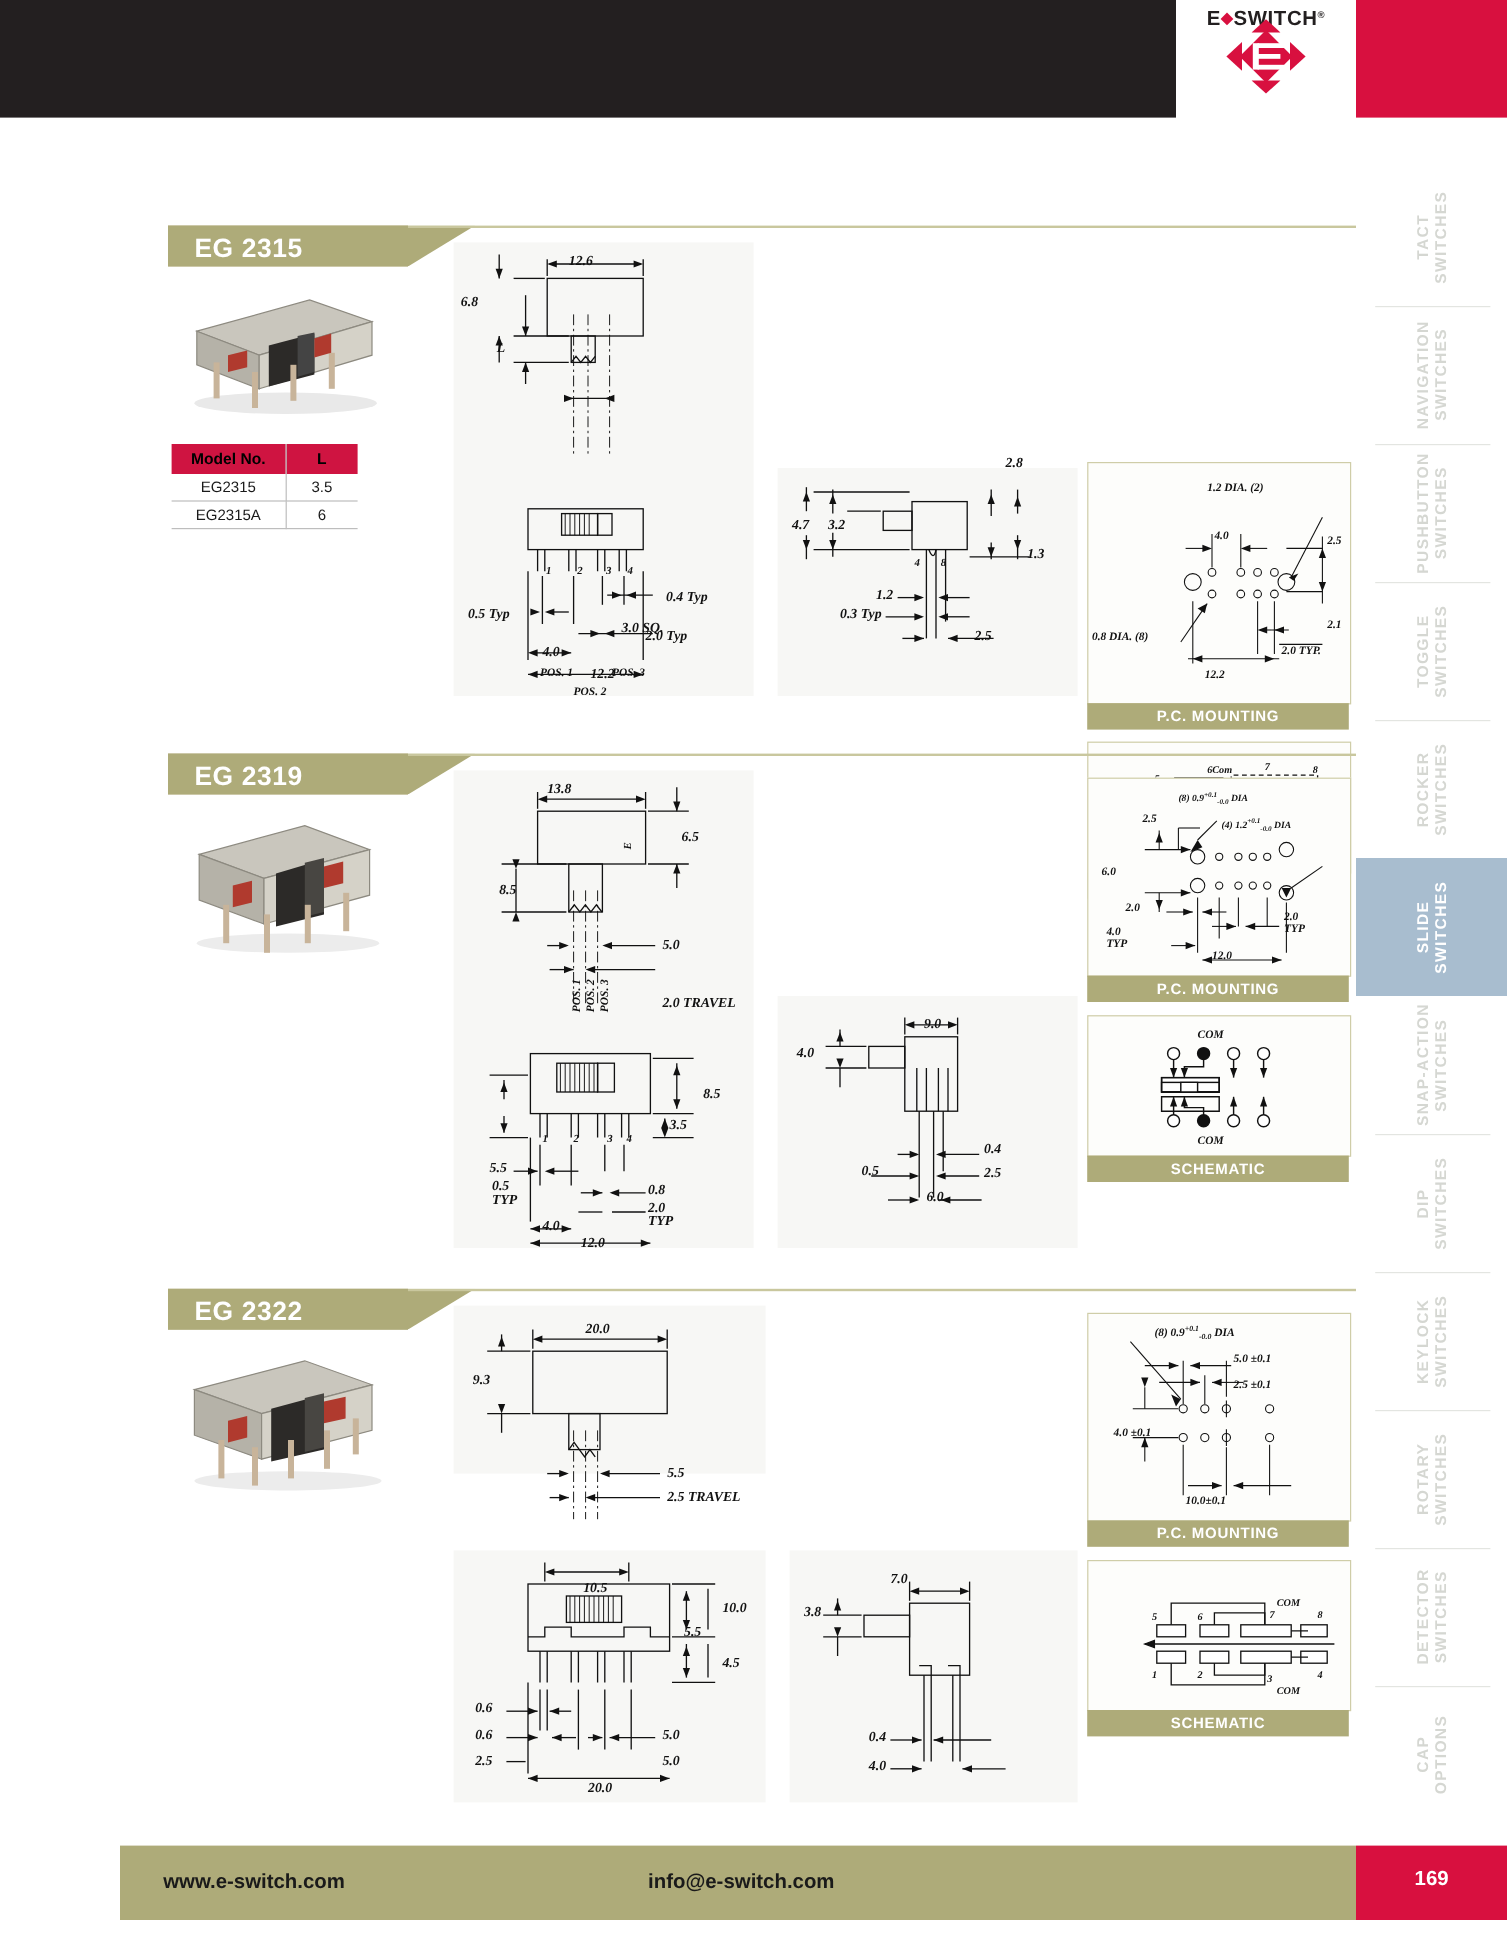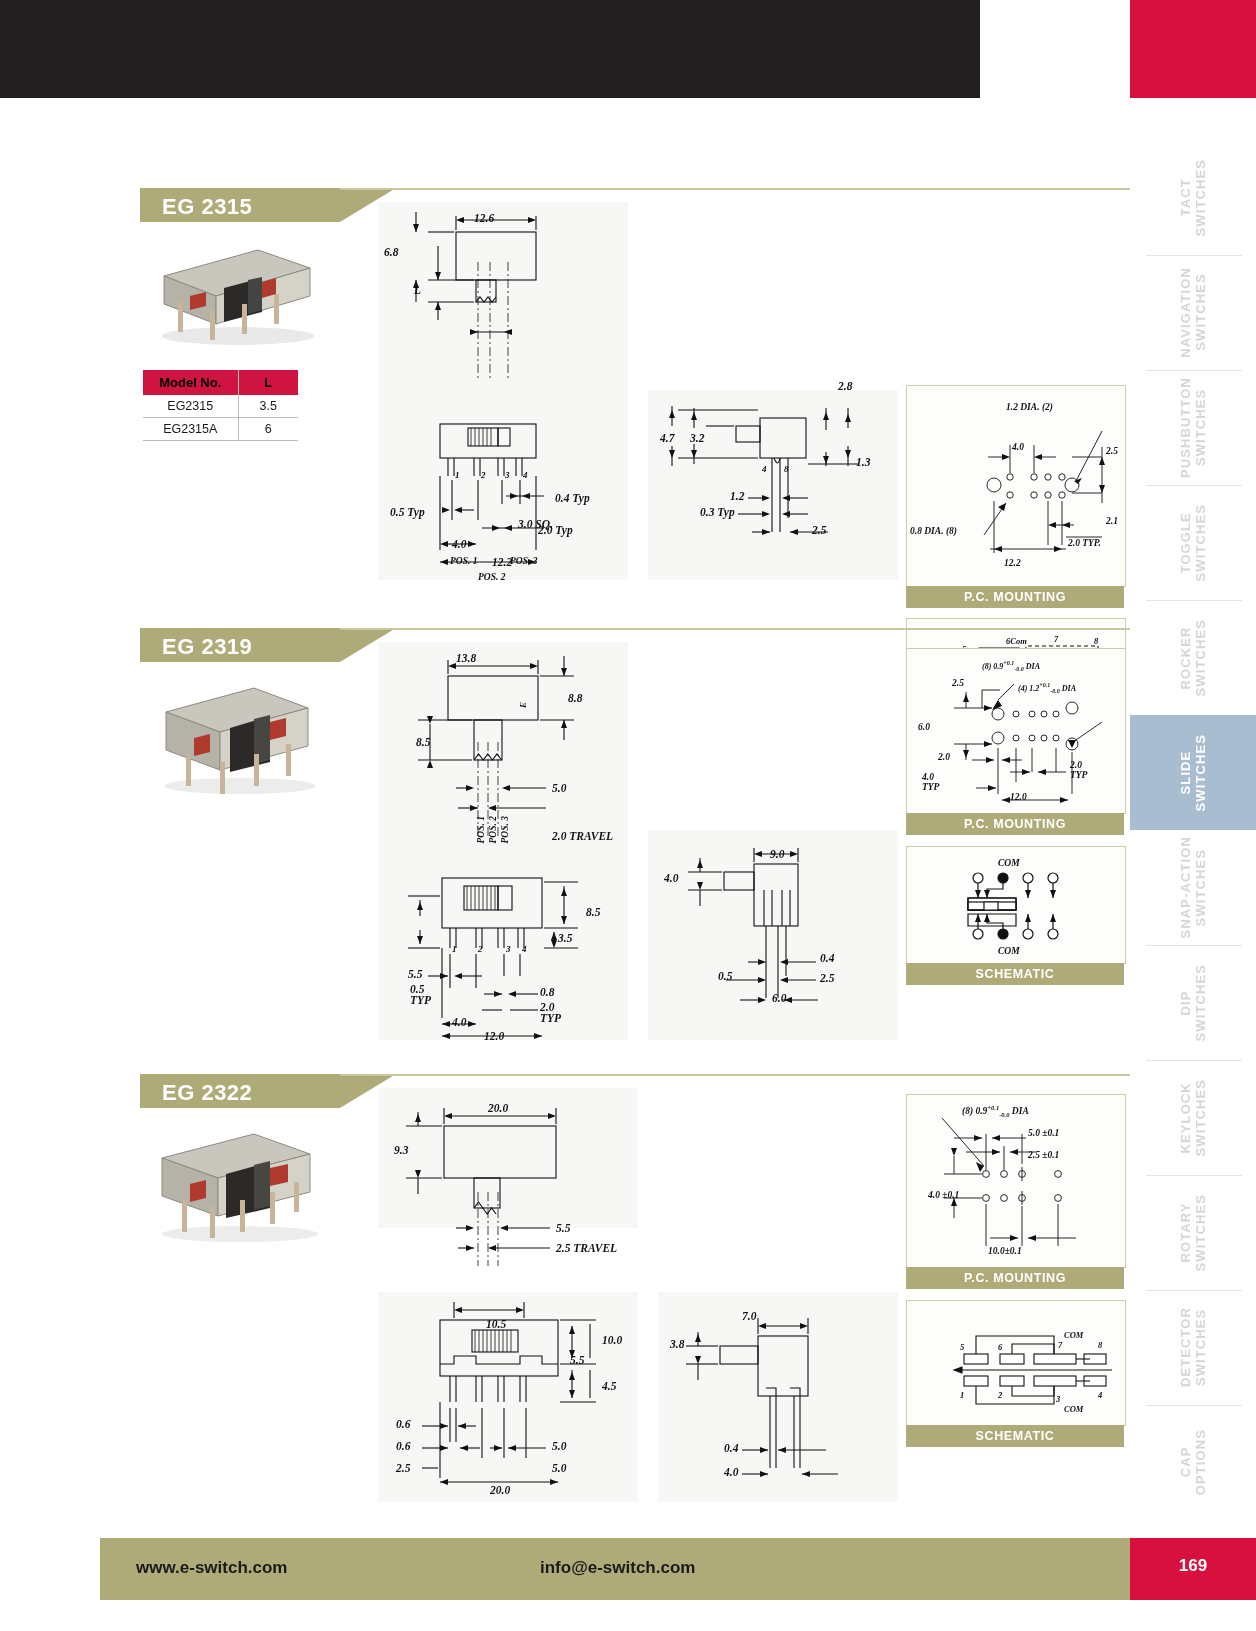--- a/index.html
+++ b/index.html
@@ -60,20 +60,36 @@
   #foot-red{left:1130px;top:0;width:126px;height:62px;background:#d8103f;}
   .foot-txt{position:absolute;top:20px;font-size:17px;font-weight:bold;color:#1a1a1a;}
   #foot-page{position:absolute;left:1130px;top:18px;width:126px;text-align:center;font-size:17px;font-weight:bold;color:#fff;}
 </style>
 </head>
 <body>
 
 <div class="abs" id="masthead">
   <div class="abs" id="mast-black"></div>
   <div class="abs" id="mast-red"></div>
+  <div class="abs" id="logo-wrap">
+    <svg id="logo-mark" viewBox="0 0 66 62">
+      <polygon points="33,0 45,11 21,11" fill="#d8103f"></polygon>
+      <polygon points="33,62 45,51 21,51" fill="#d8103f"></polygon>
+      <polygon points="0,31 13,19 13,43" fill="#d8103f"></polygon>
+      <polygon points="66,31 53,19 53,43" fill="#d8103f"></polygon>
+      <polygon points="33,9 55,31 33,53 11,31" fill="#d8103f"></polygon>
+      <rect x="26" y="20" width="22" height="4" fill="#fff"></rect>
+      <rect x="26" y="29" width="19" height="4" fill="#fff"></rect>
+      <rect x="26" y="38" width="22" height="4" fill="#fff"></rect>
+      <rect x="22" y="20" width="5" height="22" fill="#fff"></rect>
+    </svg>
+    <div id="logo-text">
+      <span>E</span><span class="dia">◆</span><span>SWITCH</span><span class="reg">®</span>
+    </div>
+  </div>
 </div>
 
 <div class="abs" id="sidetabs">
     <div class="stab" style="top: 0px; height: 115px;">
       <span class="vtxt">TACT
 SWITCHES</span>
     </div>
     <div class="stab-div" style="top: 115px;"></div>
     <div class="stab" style="top: 115px; height: 115px;">
       <span class="vtxt">NAVIGATION
@@ -468,21 +484,21 @@
       <polygon points="52,82 49,74 55,74"></polygon>
         <polygon points="52,118 49,126 55,126"></polygon>
       <polygon points="96,146 88,143 88,149"></polygon>
         <polygon points="124,146 132,143 132,149"></polygon>
       <polygon points="100,166 92,163 92,169"></polygon>
         <polygon points="110,166 118,163 118,169"></polygon>
     </g>
     <text x="148" y="66" font-family="Liberation Serif,serif" font-style="italic" font-size="9" font-weight="bold" fill="#111" transform="rotate(-90 148 66)">E</text>
   </svg>
   <div class="dim" style="left:456px;top:32px;">13.8</div>
-  <div class="dim" style="left:568px;top:72px;">8.8</div>
+  <div class="dim" style="left:568px;top:72px;">6.5</div>
   <div class="dim" style="left:416px;top:116px;">8.5</div>
   <div class="dim" style="left:552px;top:162px;">5.0</div>
   <div class="dim" style="left:552px;top:182px;margin-top:28px;">2.0  TRAVEL</div>
   <div class="dim vert sm" style="left:476px;top:196px;">POS. 1</div>
   <div class="dim vert sm" style="left:488px;top:196px;">POS. 2</div>
   <div class="dim vert sm" style="left:500px;top:196px;">POS. 3</div>
 
   <svg style="left:378px;top:252px;" width="250" height="168">
     <g stroke="#111" stroke-width="1.1" fill="none">
       <rect x="64" y="6" width="100" height="50"></rect>

